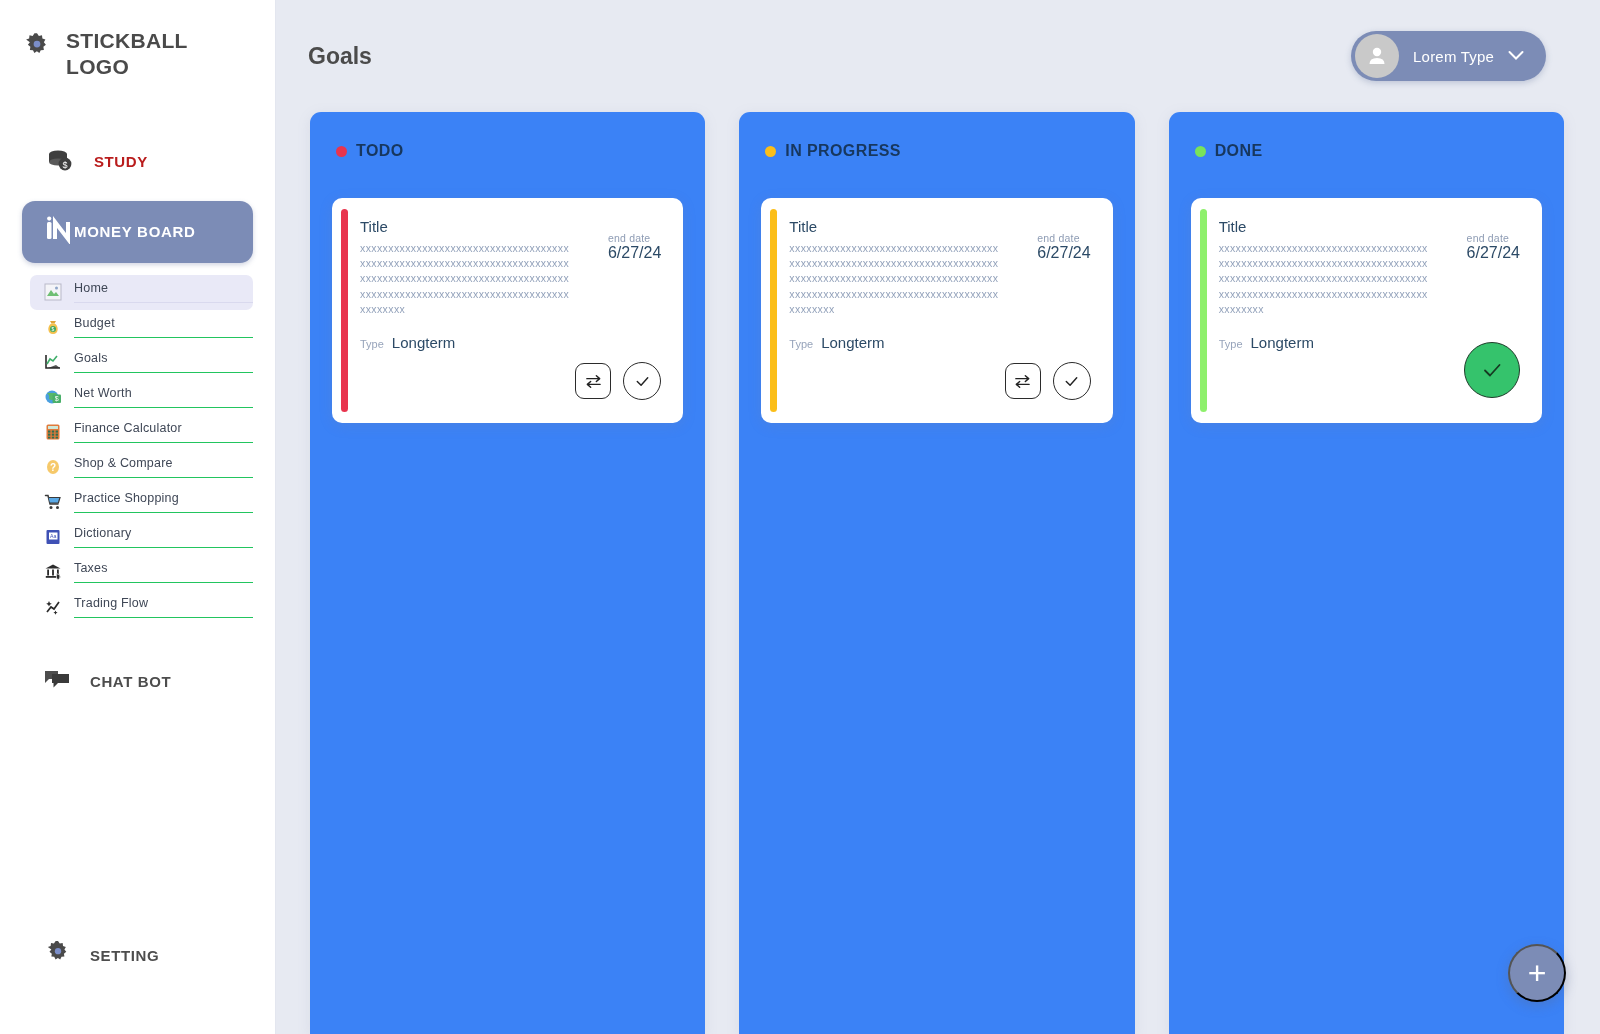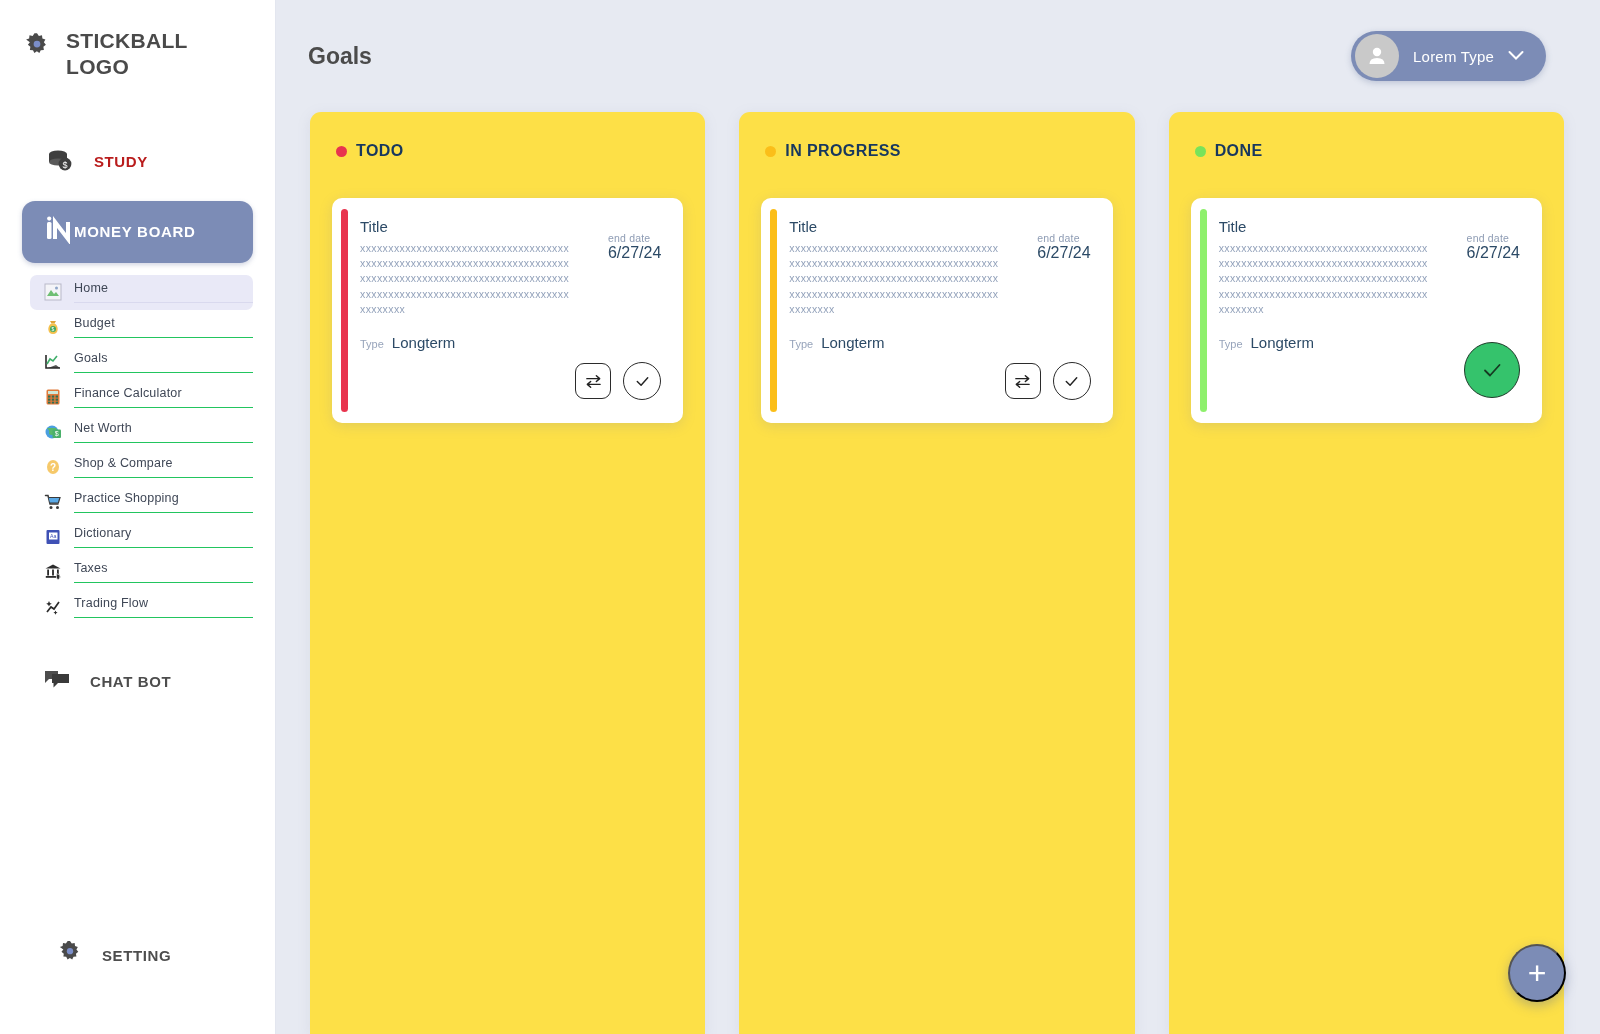--- a/index.html
+++ b/index.html
@@ -70,21 +70,21 @@
   .sub-item.active .sub-lbl { border-bottom-color: #d9d9ee; }
 
   .nav-chat {
     display: flex; align-items: center; gap: 18px;
     padding-left: 44px; margin-top: 36px; height: 42px;
   }
   .nav-chat .lbl {
     font-size: 15px; font-weight: bold; color: #4d4d4d; letter-spacing: .6px;
   }
   .nav-setting {
-    position: absolute; left: 12px; bottom: 58px;
+    position: absolute; left: 0; bottom: 58px;
     display: flex; align-items: center; gap: 18px;
     padding-left: 44px; height: 42px;
   }
   .nav-setting .lbl {
     font-size: 15px; font-weight: bold; color: #4d4d4d; letter-spacing: .6px;
   }
 
   
   .main { flex: 1; position: relative; height: 1034px; background: #e7eaf2; }
   .topbar {
@@ -109,21 +109,21 @@
   .user-name { color: #ffffff; font-size: 15px; letter-spacing: .2px; }
 
   .board {
     display: flex; gap: 34px;
     padding: 0 36px 0 34px;
     height: calc(1034px - 112px);
     align-items: flex-start;
   }
   .column {
     flex: 1 1 0;
-    background: #fde047;
+    background: #3b82f6;
     border-radius: 11px 11px 0 0;
     height: 922px;
     padding: 30px 22px 16px 22px;
     box-shadow: 0 3px 14px rgba(120,130,165,.13);
   }
   .col-head {
     display: flex; align-items: center; gap: 9px;
     margin-bottom: 38px; padding-left: 4px;
   }
   .dot { width: 11px; height: 11px; border-radius: 50%; flex: 0 0 11px; }
@@ -266,20 +266,32 @@
 
       <div class="sub-item">
         <span class="sub-ico">
           <svg width="18" height="18" viewBox="0 0 18 18">
             <path d="M2 2 L2 15 L16 15" stroke="#2b2b2b" stroke-width="1.6" fill="none"></path>
             <path d="M3 11 L6 6 L9 8 L13 3" stroke="#3fae6a" stroke-width="1.6" fill="none"></path>
             <path d="M4 15 L12 12 L16 15 Z" fill="#2b2b2b" opacity=".8"></path>
           </svg>
         </span>
         <span class="sub-lbl">Goals</span>
+      </div>
+
+      <div class="sub-item">
+        <span class="sub-ico">
+          <svg width="18" height="18" viewBox="0 0 18 18">
+            <circle cx="8" cy="9" r="6.5" fill="#4a9fe0"></circle>
+            <path d="M3 5 Q6 7 5 11 Q8 13 11 11 Q14 8 12 5 Z" fill="#59b86a"></path>
+            <rect x="8.5" y="6.5" width="8.5" height="8.5" rx="1" fill="#4ab06a"></rect>
+            <text x="12.7" y="13" font-size="7" fill="#fff" text-anchor="middle" font-family="Liberation Sans">$</text>
+          </svg>
+        </span>
+        <span class="sub-lbl">Net Worth</span>
       </div>
 
       <div class="sub-item">
         <span class="sub-ico">
           <svg width="18" height="18" viewBox="0 0 18 18">
             <rect x="2.5" y="1.5" width="13" height="15" rx="1.5" fill="#e07a3a"></rect>
             <rect x="4" y="3" width="10" height="3" fill="#cfe8d8"></rect>
             <g fill="#2f6f52">
               <rect x="4" y="7.5" width="2.4" height="2.1"></rect>
                 <rect x="7.8" y="7.5" width="2.4" height="2.1"></rect>
@@ -287,32 +299,20 @@
               <rect x="4" y="10.6" width="2.4" height="2.1"></rect>
                 <rect x="7.8" y="10.6" width="2.4" height="2.1"></rect>
                 <rect x="11.6" y="10.6" width="2.4" height="2.1"></rect>
               <rect x="4" y="13.7" width="2.4" height="1.8"></rect>
                 <rect x="7.8" y="13.7" width="2.4" height="1.8"></rect>
                 <rect x="11.6" y="13.7" width="2.4" height="1.8"></rect>
             </g>
           </svg>
         </span>
         <span class="sub-lbl">Finance Calculator</span>
-      </div>
-
-      <div class="sub-item">
-        <span class="sub-ico">
-          <svg width="18" height="18" viewBox="0 0 18 18">
-            <circle cx="8" cy="9" r="6.5" fill="#4a9fe0"></circle>
-            <path d="M3 5 Q6 7 5 11 Q8 13 11 11 Q14 8 12 5 Z" fill="#59b86a"></path>
-            <rect x="8.5" y="6.5" width="8.5" height="8.5" rx="1" fill="#4ab06a"></rect>
-            <text x="12.7" y="13" font-size="7" fill="#fff" text-anchor="middle" font-family="Liberation Sans">$</text>
-          </svg>
-        </span>
-        <span class="sub-lbl">Net Worth</span>
       </div>
 
       <div class="sub-item">
         <span class="sub-ico">
           <svg width="18" height="18" viewBox="0 0 18 18">
             <ellipse cx="9" cy="9" rx="6" ry="7" fill="#f6c96a"></ellipse>
             <text x="9" y="12.6" font-size="10" font-weight="bold" fill="#fff" text-anchor="middle" font-family="Liberation Sans">?</text>
           </svg>
         </span>
         <span class="sub-lbl">Shop &amp; Compare</span>

